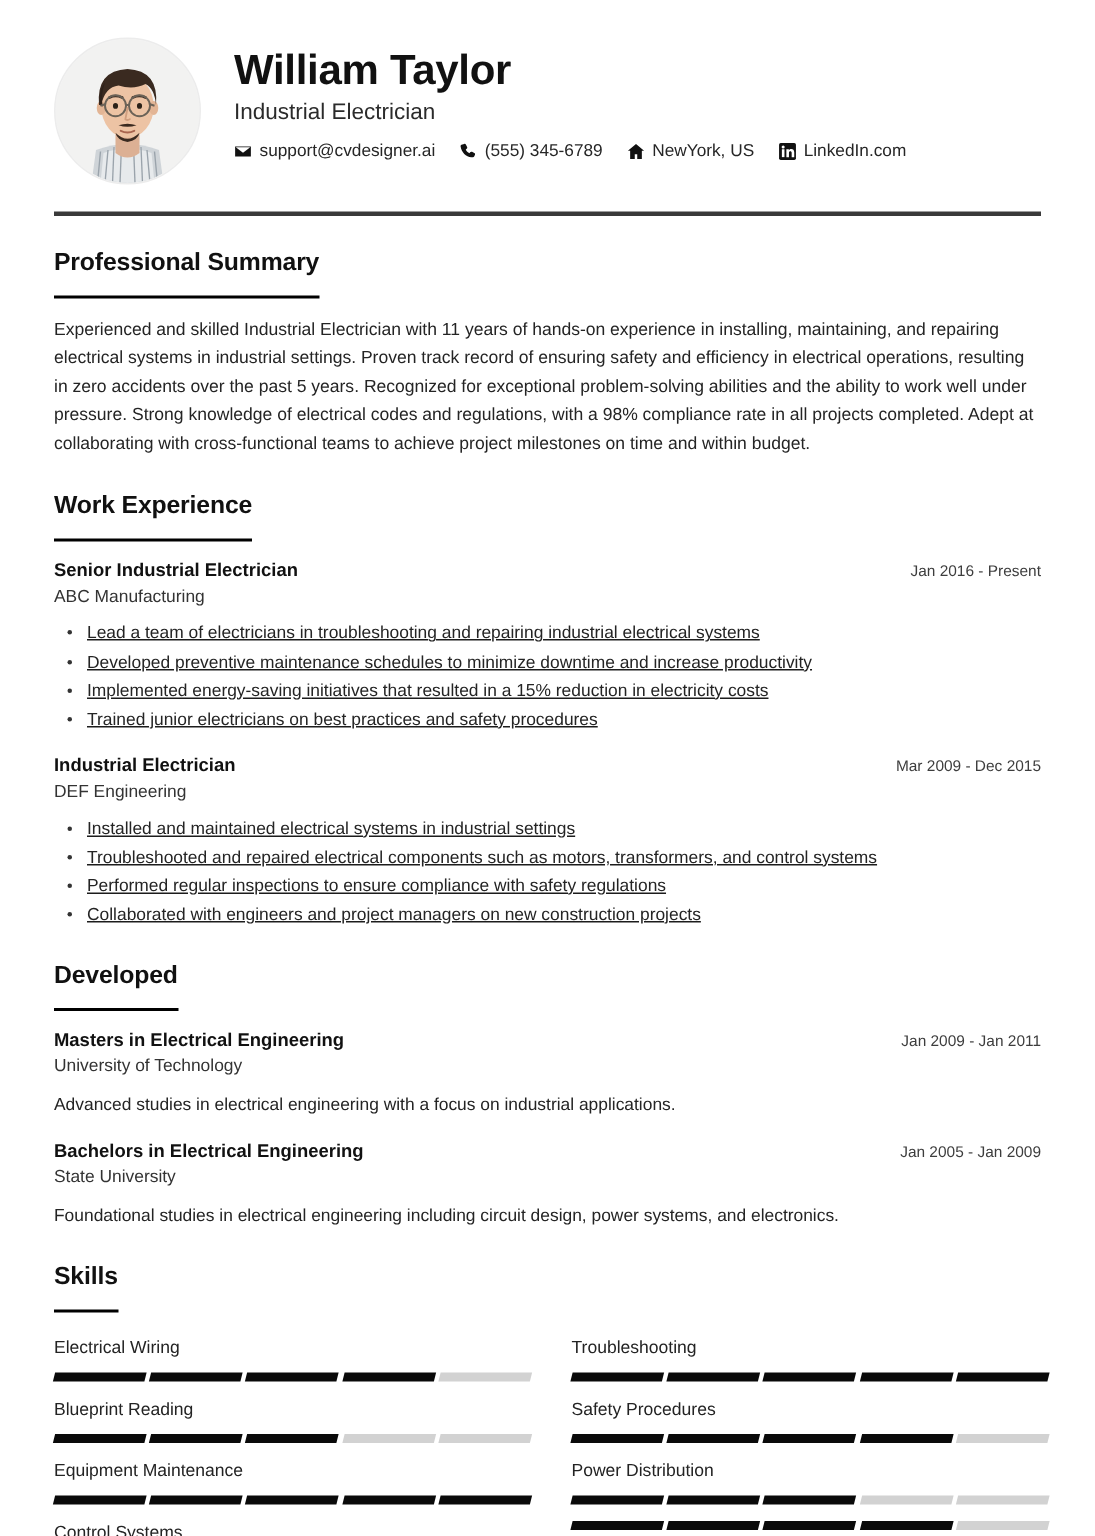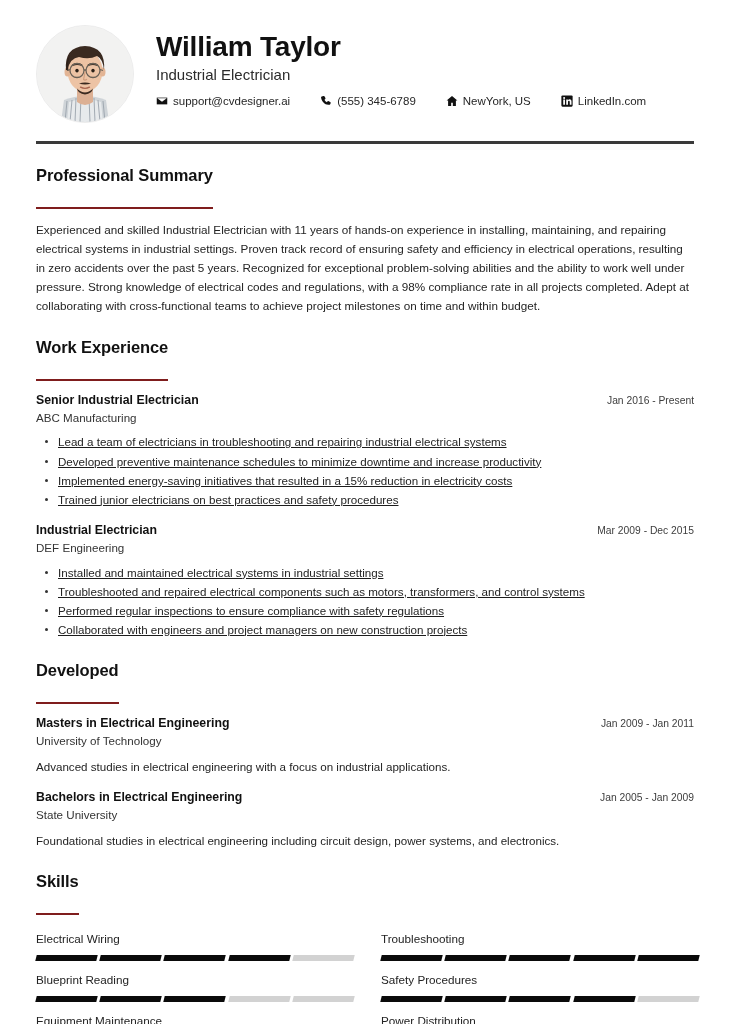--- a/index.html
+++ b/index.html
@@ -55,21 +55,21 @@
   }
   .job-title {
     font-size: 15px;
     color: #2b2b2b;
     margin-top: 4px;
     line-height: 1.2;
   }
   .contact-row {
     display: flex;
     align-items: center;
-    gap: 30px;
+    gap: 16px;
     margin-top: 11px;
     font-size: 11.5px;
     color: #262626;
     flex-wrap: nowrap;
   }
   .contact-item {
     display: flex;
     align-items: center;
     gap: 5px;
     white-space: nowrap;
@@ -91,22 +91,22 @@
     margin-top: 14px;
   }
 
   
   .section { margin-top: 22px; }
   .section-title {
     font-size: 16.5px;
     font-weight: bold;
     color: #111111;
     display: inline-block;
-    padding-bottom: 22px;
-    border-bottom: 2px solid #7f1d1d;
+    padding-bottom: 12px;
+    border-bottom: 2px solid #000000;
     letter-spacing: -0.1px;
   }
   .section-body { margin-top: 12px; }
 
   .summary-text {
     font-size: 11.7px;
     line-height: 1.62;
     color: #242424;
     text-align: left;
   }

